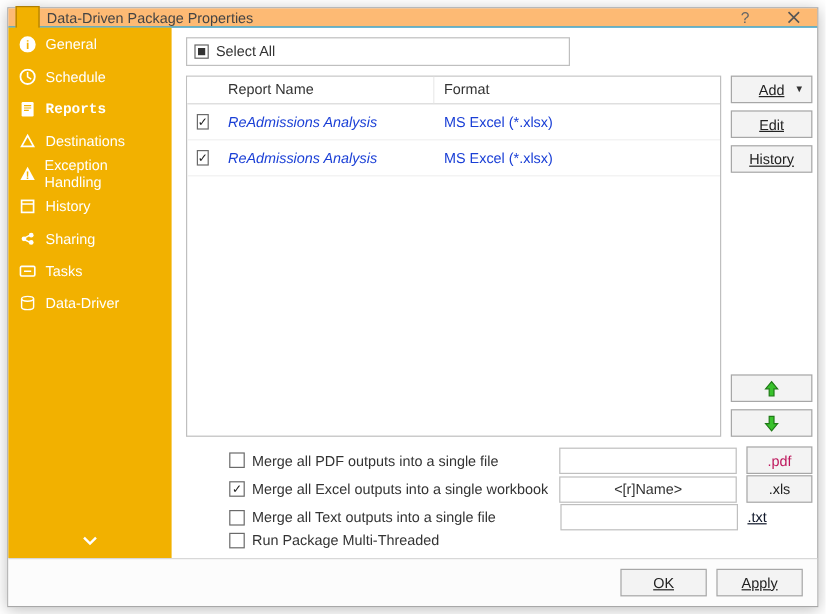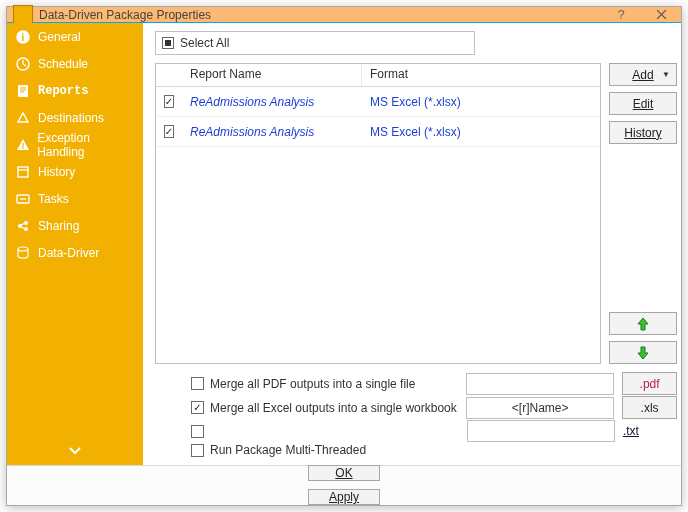--- a/index.html
+++ b/index.html
@@ -232,21 +232,20 @@
   }
   .footer {
     height: 40px;
     border-top: 1px solid #d8d8d8;
     display: flex;
     align-items: center;
     justify-content: flex-end;
     gap: 8px;
     padding: 0 12px;
     background: #fcfcfc;
-    flex-direction: column;
   }
   .footer .btn { width: 72px; }
 </style>
 </head>
 <body>
 
 <div class="shadow-wrap">
 <div class="window">
 
   <div class="titlebar">
@@ -314,36 +313,36 @@
           <svg width="14" height="14">
                 <rect x="2" y="2" width="10" height="10" fill="none" stroke="#fff" stroke-width="1.4"></rect>
                 <path d="M2 5 H12" stroke="#fff" stroke-width="1.2"></path>
               </svg>
         </span>
         <span class="si-label">History</span>
       </div>
       <div class="side-item">
         <span class="si-icon">
           <svg width="14" height="14">
-                <rect x="1" y="3" width="12" height="8" rx="1" fill="none" stroke="#fff" stroke-width="1.4"></rect>
-                <path d="M4 7 H10" stroke="#fff" stroke-width="1.2"></path>
-              </svg>
-        </span>
-        <span class="si-label">Tasks</span>
-      </div>
-      <div class="side-item">
-        <span class="si-icon">
-          <svg width="14" height="14">
                 <circle cx="4" cy="7" r="2" fill="#fff"></circle>
                 <circle cx="10" cy="4" r="2" fill="#fff"></circle>
                 <circle cx="10" cy="10" r="2" fill="#fff"></circle>
                 <path d="M5 6 L9 4 M5 8 L9 10" stroke="#fff" stroke-width="1.2"></path>
               </svg>
         </span>
         <span class="si-label">Sharing</span>
+      </div>
+      <div class="side-item">
+        <span class="si-icon">
+          <svg width="14" height="14">
+                <rect x="1" y="3" width="12" height="8" rx="1" fill="none" stroke="#fff" stroke-width="1.4"></rect>
+                <path d="M4 7 H10" stroke="#fff" stroke-width="1.2"></path>
+              </svg>
+        </span>
+        <span class="si-label">Tasks</span>
       </div>
       <div class="side-item">
         <span class="si-icon">
           <svg width="14" height="14">
                 <ellipse cx="7" cy="3" rx="5" ry="2" fill="none" stroke="#fff" stroke-width="1.2"></ellipse>
                 <path d="M2 3 V10 A5 2 0 0 0 12 10 V3" fill="none" stroke="#fff" stroke-width="1.2"></path>
               </svg>
         </span>
         <span class="si-label">Data-Driver</span>
       </div>
@@ -426,20 +425,21 @@
           <div class="label-area">
             <span class="chkbox">✓</span>
             <span>Merge all Excel outputs into a single workbook</span>
           </div>
           <input class="text-input" value="&lt;[r]Name&gt;" style="">
           <div class="btn ext-btn">.xls</div>
         </div>
         <div class="merge-row">
           <div class="label-area">
             <span class="chkbox"></span>
+            <span>Merge all Text outputs into a single file</span>
           </div>
           <input class="text-input" value="" style="">
           <div class="ext-label">.txt</div>
         </div>
         <div class="merge-row">
           <div class="label-area">
             <span class="chkbox"></span>
             <span>Run Package Multi-Threaded</span>
           </div>
         </div>

